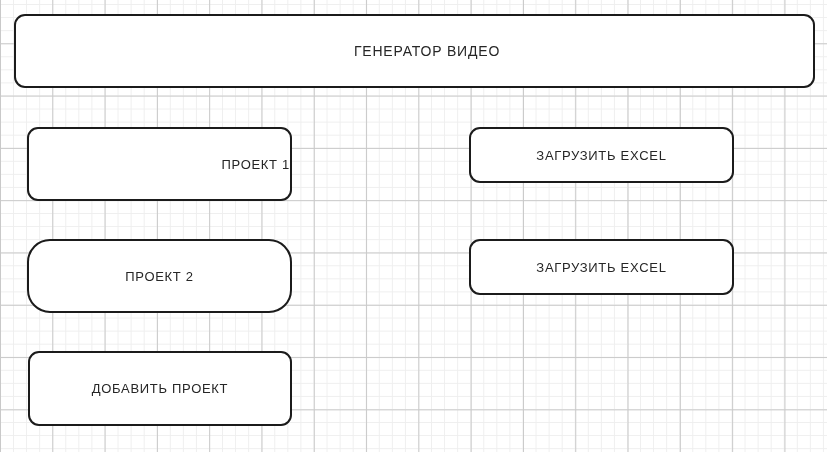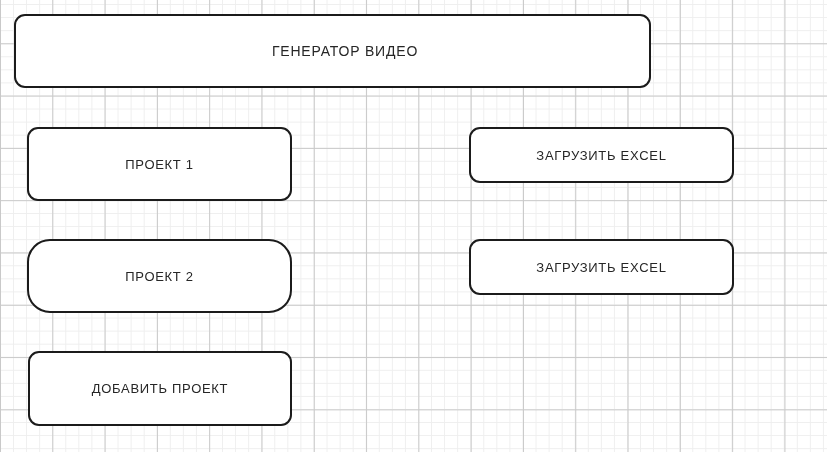--- a/index.html
+++ b/index.html
@@ -55,36 +55,36 @@
     text-align: center;
     white-space: nowrap;
     line-height: 1;
     font-weight: 400;
   }
 
   
   #header-box {
     left: 14px;
     top: 14px;
-    width: 637px;
+    width: 801px;
     height: 74px;
     padding-left: 25px;
   }
   #header-box .box-label {
     font-size: 14px;
     letter-spacing: 0.8px;
   }
 
   
   .project-btn {
     left: 27px;
     width: 265px;
     height: 74px;
   }
-  #project-btn-0 { top: 127px; }
+  #project-btn-0 { top: 127px; justify-content: flex-end; }
   #project-btn-1 { top: 239px; border-radius: 23px; }
 
   
   #add-project-btn {
     left: 28px;
     top: 351px;
     width: 264px;
     height: 75px;
   }
 

